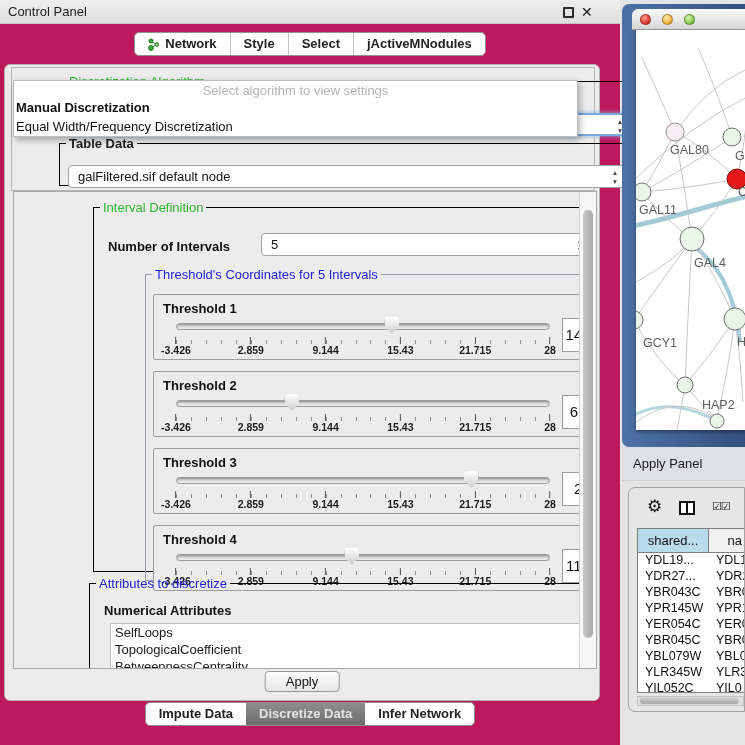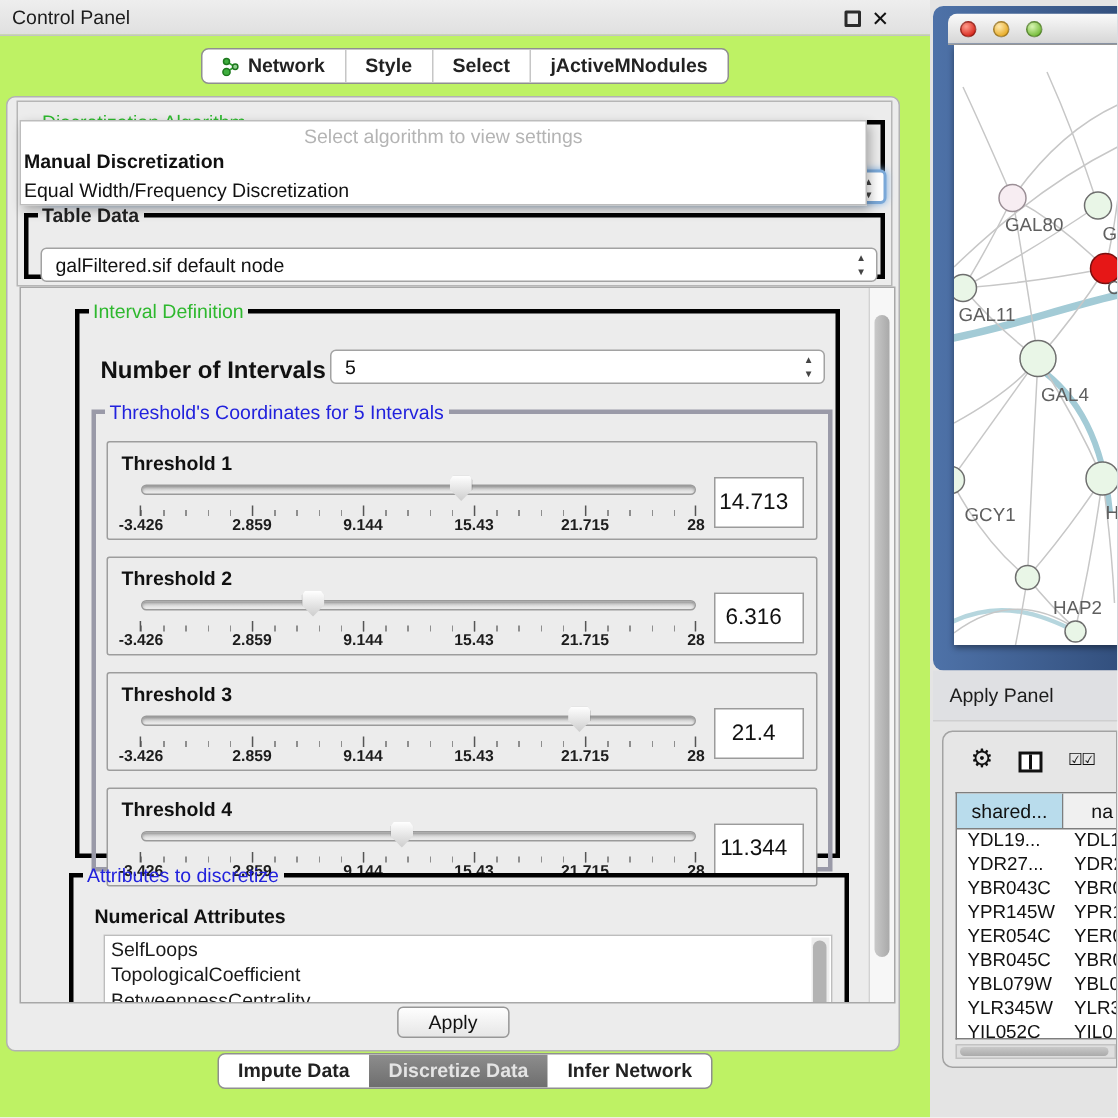--- a/index.html
+++ b/index.html
@@ -1,41 +1,41 @@
 <!DOCTYPE html>
 <html><head>
 <meta charset="utf-8">
 <style>
   * { margin:0; padding:0; box-sizing:border-box; }
   html,body { width:745px; height:745px; }
   body { font-family:"Liberation Sans","DejaVu Sans",sans-serif; }
   #app { position:relative; width:745px; height:745px; background:#e4e4e4; overflow:hidden; }
 
   
-  #control-panel { position:absolute; left:0; top:0; width:620px; height:745px; background:#bef264; }
+  #control-panel { position:absolute; left:0; top:0; width:620px; height:745px; background:#be185d; }
   .titlebar { position:absolute; left:0; top:0; width:620px; height:24px;
               background:linear-gradient(#eeeeee,#e0e0e0); border-bottom:1px solid #c4c4c4; }
   .titlebar .t { position:absolute; left:8px; top:0; line-height:24px; font-size:13px; color:#1c1c1c; }
   .float-ic { position:absolute; left:563px; top:7px; width:11px; height:11px; border:2px solid #2b2b2b; border-radius:1px; }
   .close-ic { position:absolute; left:581px; top:3px; font-size:14px; font-weight:900; color:#111; line-height:18px; }
 
   .seg { display:flex; background:#fff; border:1px solid #8f8f8f; border-radius:5px; overflow:hidden;
          height:24px; font-size:13px; font-weight:bold; color:#222; }
   .seg .tab { padding:0 13px; line-height:22px; white-space:nowrap; display:flex; align-items:center; gap:5px; }
   .seg .tab + .tab { border-left:1px solid #c6c6c6; }
   .seg .tab.sel { background:linear-gradient(#8d8d8d,#6e6e6e); color:#e4e4e4; border-left:none; }
   .seg .tab.sel + .tab { border-left:none; }
   #top-tabs { position:absolute; left:0; top:32px; width:620px; display:flex; justify-content:center; }
   #bottom-tabs { position:absolute; left:0; top:702px; width:620px; display:flex; justify-content:center; }
 
   .outer { position:absolute; left:4px; top:64px; width:596px; height:637px; background:#ececec;
            border:1px solid #b2b2b2; border-radius:6px; }
 
   .algo-outer { position:absolute; left:6px; top:2px; width:584px; height:124px; border:1px solid #b6b6b6; }
-  fieldset.fs { position:absolute; border:3px solid #000000; }
+  fieldset.fs { position:absolute; border:1px solid #000000;margin-left:43px; }
   .fs legend { font-size:13px; padding:0 3px; margin-left:6px; background:transparent; }
   .lg-green { color:#2eb82e; }
   .lg-blue  { color:#2222dd; font-weight:bold; }
   .lg-plain { color:#222; font-weight:bold; font-size:12px; }
 
   #algo-fs   { left:4px; top:6px;  width:574px; height:60px; }
   #tdata-fs  { left:4px; top:68px; width:574px; height:50px; }
 
   .combo { position:relative; background:#fff; border:1px solid #a2a2a2; border-radius:4px; height:23px;
            font-size:13px; color:#111; line-height:21px; padding-left:9px; }
@@ -52,21 +52,21 @@
   #algo-popup .op  { height:19px; line-height:19px; font-size:13px; color:#111; padding-left:2px; }
   #algo-popup .op.b{ font-weight:bold; }
 
   .scrollpanel { position:absolute; left:8px; top:126px; width:584px; height:478px; border:1px solid #a8a8a8;
                  background:#ececec; overflow:hidden; }
   .vscroll { position:absolute; top:0; bottom:0; right:0; width:17px; background:#f7f7f7; border-left:1px solid #d2d2d2; }
   .vscroll .vthumb { position:absolute; left:3px; top:18px; width:10px; height:428px; border-radius:6px;
                      background:linear-gradient(90deg,#c9c9c9,#a9a9a9); }
 
   #interval-fs { left:36px; top:8px; width:510px; height:372px; }
-  #num-label { position:absolute; left:14px; top:24px; font-size:16px; font-weight:bold; color:#111; }
+  #num-label { position:absolute; left:14px; top:24px; font-size:13px; font-weight:bold; color:#111; }
   #num-combo { position:absolute; left:167px; top:18px; width:330px; }
   #thr-fs { left:8px; top:52px; width:494px; height:314px; border-color:#9a9aa8; }
 
   .thr-box { margin:12px 7px 0 7px; height:66px; border:1px solid #9d9d9d; border-radius:2px; background:#ececec; }
   .thr-box + .thr-box { margin-top:11px; }
   .thr-label { padding:6px 0 0 9px; font-size:13px; font-weight:bold; color:#111; }
   .thr-row { display:flex; height:42px; }
   .slider { position:relative; flex:1; margin-left:22px; height:42px; }
   .track { position:absolute; left:0; right:0; top:7px; height:7px; border:1px solid #9a9a9a; border-radius:4px;
            background:linear-gradient(#c2c2c2,#f2f2f2); box-shadow:inset 0 1px 2px rgba(0,0,0,.25); }

